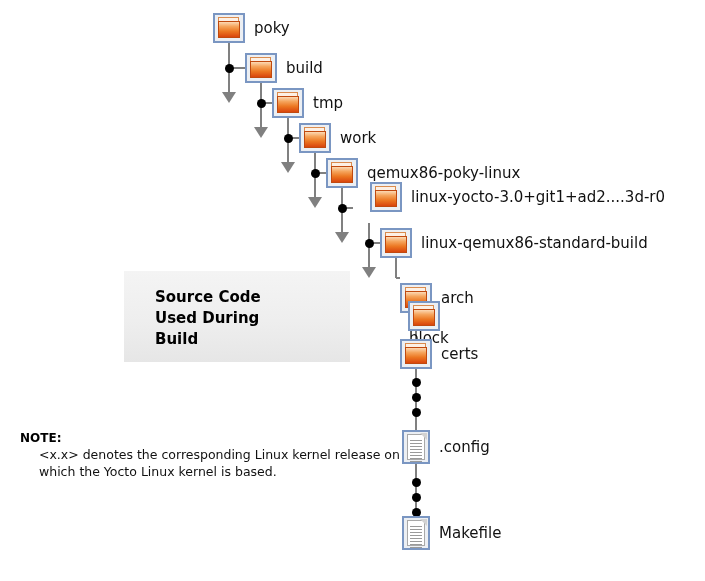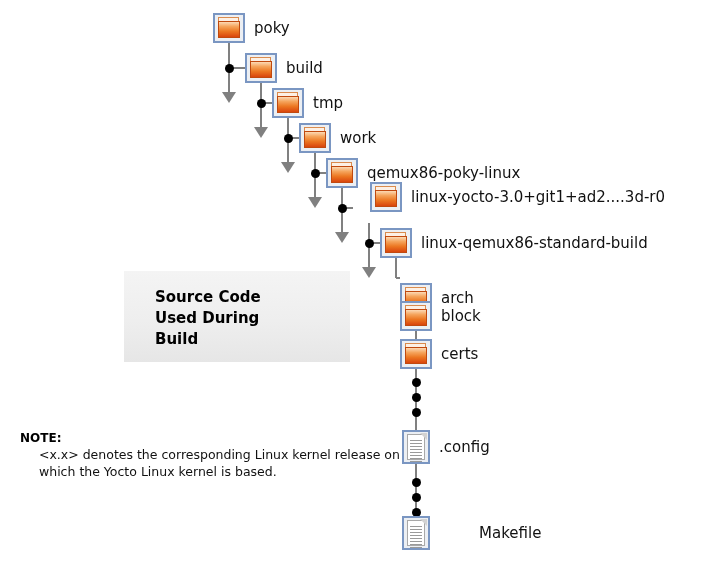--- a/index.html
+++ b/index.html
@@ -205,21 +205,21 @@
   </div>
 
   <div class="node" id="c0" style="left:400px;top:263px;margin-top:20px;">
     <span class="ficon">
         <span class="back"></span>
         <span class="front"></span>
       </span>
     <span class="label">arch</span>
   </div>
 
-  <div class="node" id="c1" style="left:400px;top:301px;">
+  <div class="node" id="c1" style="left:400px;top:301px;flex-direction:column;">
     <span class="ficon">
         <span class="back"></span>
         <span class="front"></span>
       </span>
     <span class="label">block</span>
   </div>
 
   <div class="node" id="c2" style="left:400px;top:339px;">
     <span class="ficon">
         <span class="back"></span>
@@ -239,21 +239,21 @@
           <i></i>
           <i></i>
           <i></i>
           <i></i>
           <i></i>
         </span>
     </span>
     <span class="label">.config</span>
   </div>
 
-  <div class="node" id="c4" style="left:402px;top:516px;gap:40px;">
+  <div class="node" id="c4" style="left:402px;top:516px;">
     <span class="dicon">
       <span class="page"></span>
         <span class="fold"></span>
       <span class="lines">
           <i></i>
           <i></i>
           <i></i>
           <i></i>
           <i></i>
           <i></i>

